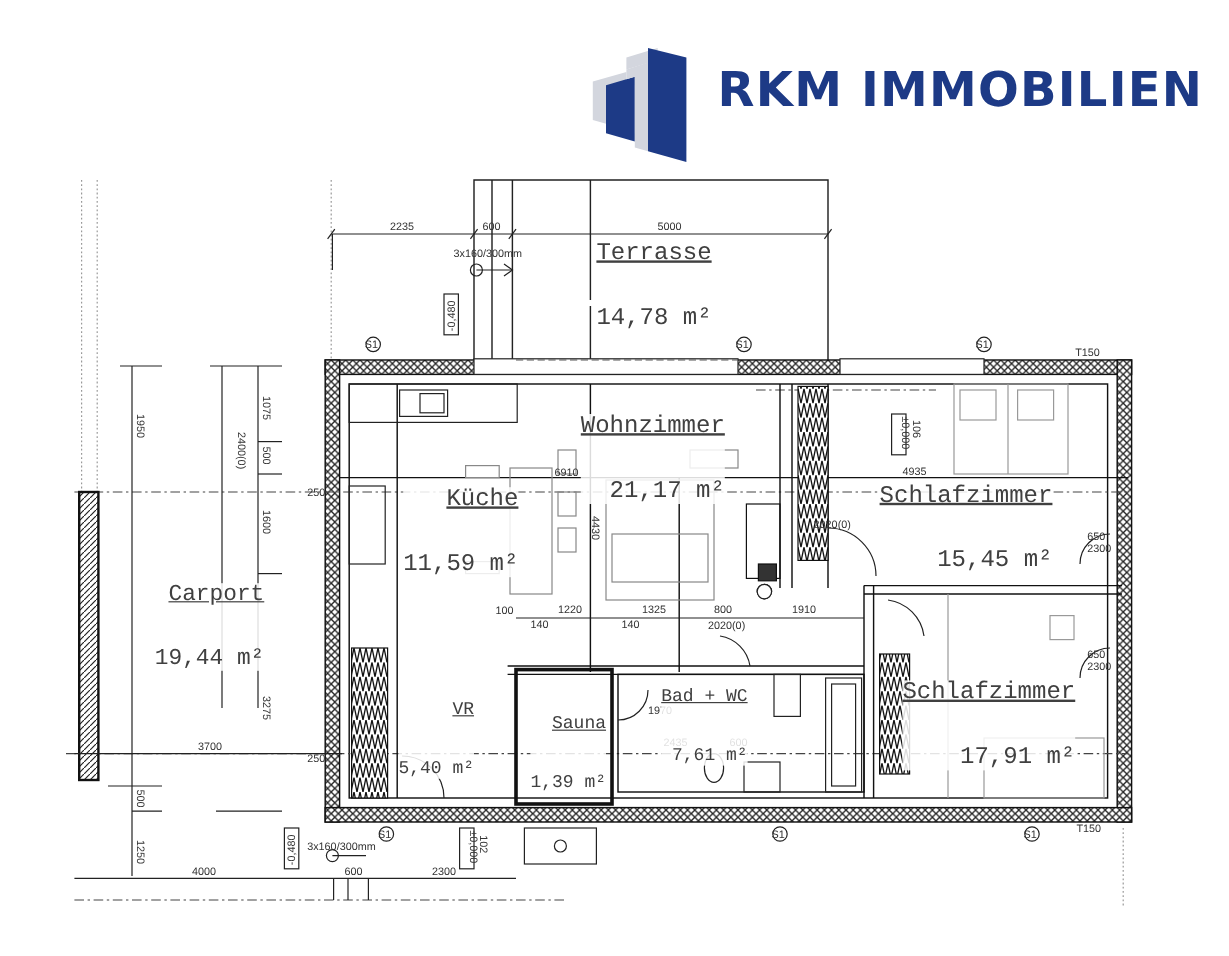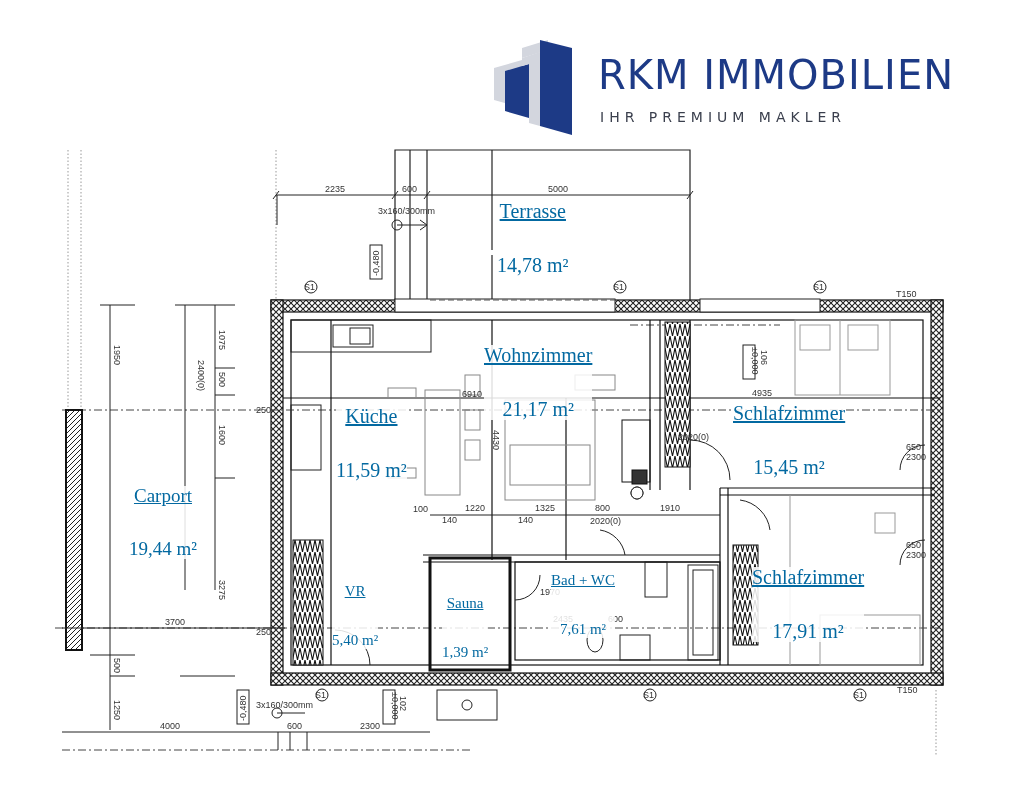--- a/index.html
+++ b/index.html
@@ -1,39 +1,38 @@
 <!DOCTYPE html>
 <html><head>
 <meta charset="utf-8">
 <style>
   html,body{margin:0;padding:0;background:#ffffff;}
   body{width:1024px;height:797px;position:relative;overflow:hidden;font-family:"Liberation Sans",sans-serif;}
   .logo{position:absolute;left:492px;top:40px;width:510px;height:95px;}
   .logo-mark{position:absolute;left:0;top:0;width:85px;height:95px;}
-  .brand-name{position:absolute;left:106px;top:12px;font-size:40px;color:#1d3a86;letter-spacing:1px;font-family:"DejaVu Sans",sans-serif;font-weight:normal;white-space:nowrap;}
+  .brand-name{position:absolute;left:106px;top:12px;font-size:40px;color:#1d3a86;letter-spacing:1px;font-family:"DejaVu Sans",sans-serif;font-weight:bold;white-space:nowrap;}
   .brand-tag{position:absolute;left:108px;top:69px;font-size:14px;color:#3a3f4d;letter-spacing:5px;white-space:nowrap;font-family:"DejaVu Sans",sans-serif;}
   svg.plan{position:absolute;left:0;top:0;}
-  .room-label{position:absolute;text-align:center;color:#0369a1;font-family:Liberation Serif, serif;line-height:1.05;white-space:nowrap;background:rgba(255,255,255,0.85);}
+  .room-label{position:absolute;text-align:right;color:#404040;font-family:Liberation Mono, monospace;line-height:1.05;white-space:nowrap;background:rgba(255,255,255,0.85);}
   .room-label .rn{text-decoration:underline;display:block;}
   .room-label .ra{display:block;margin-top:33px;}
   .dim{font-family:"Liberation Sans",sans-serif;font-size:9px;fill:#333;}
 </style>
 </head>
 <body>
 
 <div class="logo">
   <svg class="logo-mark" viewBox="0 0 85 95" width="85" height="95">
     <polygon points="2,28 30,20 30,68 2,60" fill="#d3d6de"></polygon>
     <polygon points="30,8 56,0 56,10 30,18" fill="#d3d6de"></polygon>
     <polygon points="13,31 37,24 37,78 13,71" fill="#1d3a86"></polygon>
     <polygon points="48,0 80,8 80,95 48,86" fill="#1d3a86"></polygon>
     <polygon points="30,18 48,12 48,86 37,83 37,24 30,26" fill="#d3d6de"></polygon>
   </svg>
   <div class="brand-name">RKM IMMOBILIEN</div>
-  <div class="brand-tag">IHR PREMIUM MAKLER</div>
 </div>
 
 <svg class="plan" width="1024" height="797" viewBox="0 0 1024 797">
   <defs>
     <pattern id="hatch" patternUnits="userSpaceOnUse" width="6" height="6">
       <rect width="6" height="6" fill="#fff"></rect>
       <path d="M0,0 L6,6 M6,0 L0,6" stroke="#222" stroke-width="1.1"></path>
     </pattern>
     <pattern id="diag" patternUnits="userSpaceOnUse" width="5" height="5">
       <rect width="5" height="5" fill="#fff"></rect>

